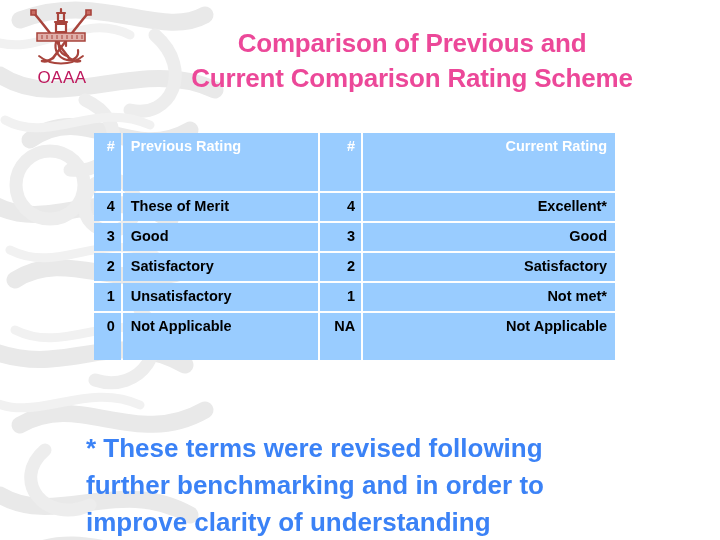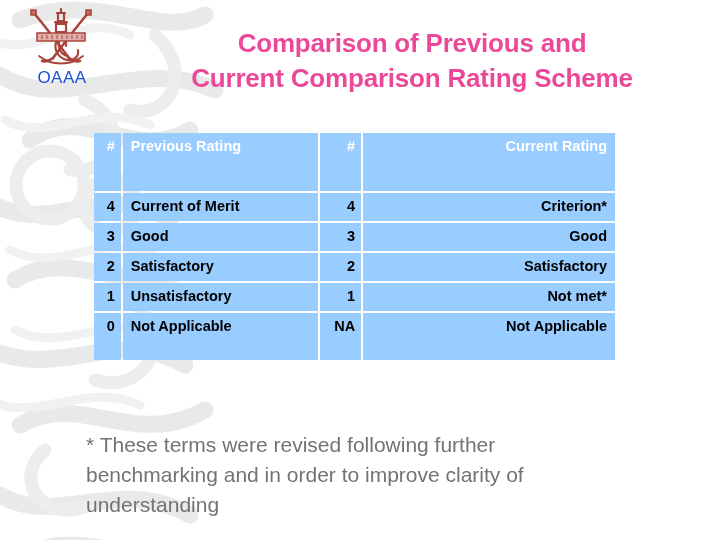--- a/index.html
+++ b/index.html
@@ -46,21 +46,21 @@
     width: 72px;
     height: 64px;
   }
   #logo-text {
     position: absolute;
     left: 0px;
     top: 63px;
     width: 80px;
     text-align: center;
     font-size: 17px;
-    color: #1d4ed8;
+    color: #be185d;
     letter-spacing: 0.5px;
     line-height: 1.1;
     white-space: nowrap;
   }
 
   
   #title {
     position: absolute;
     left: 120px;
     top: 26px;
@@ -109,23 +109,23 @@
   tr.header-row td { height: 58px; }
   tr.data-row td   { height: 28px; }
   tr.tall-row td   { height: 47px; }
 
   
   #footnote {
     position: absolute;
     left: 86px;
     top: 430px;
     width: 520px;
-    font-size: 21px;
-    font-weight: normal;
-    color: #737373;
+    font-size: 26px;
+    font-weight: bold;
+    color: #3b82f6;
     line-height: 1.42;
     z-index: 3;
   }
 </style>
 </head>
 <body>
 
 <div id="slide">
 
   <svg id="watermark" viewBox="0 0 240 600" xmlns="http://www.w3.org/2000/svg" aria-hidden="true">
@@ -222,27 +222,27 @@
         <td class="col-text2">
           <div class="cell-inner">Current Rating</div>
         </td>
       </tr>
 
       <tr class="data-row">
         <td class="col-num">
           <div class="cell-inner">4</div>
         </td>
         <td class="col-text">
-          <div class="cell-inner">Current of Merit</div>
+          <div class="cell-inner">These of Merit</div>
         </td>
         <td class="col-num2">
           <div class="cell-inner">4</div>
         </td>
         <td class="col-text2">
-          <div class="cell-inner">Criterion*</div>
+          <div class="cell-inner">Excellent*</div>
         </td>
       </tr>
 
       <tr class="data-row">
         <td class="col-num">
           <div class="cell-inner">3</div>
         </td>
         <td class="col-text">
           <div class="cell-inner">Good</div>
         </td>

